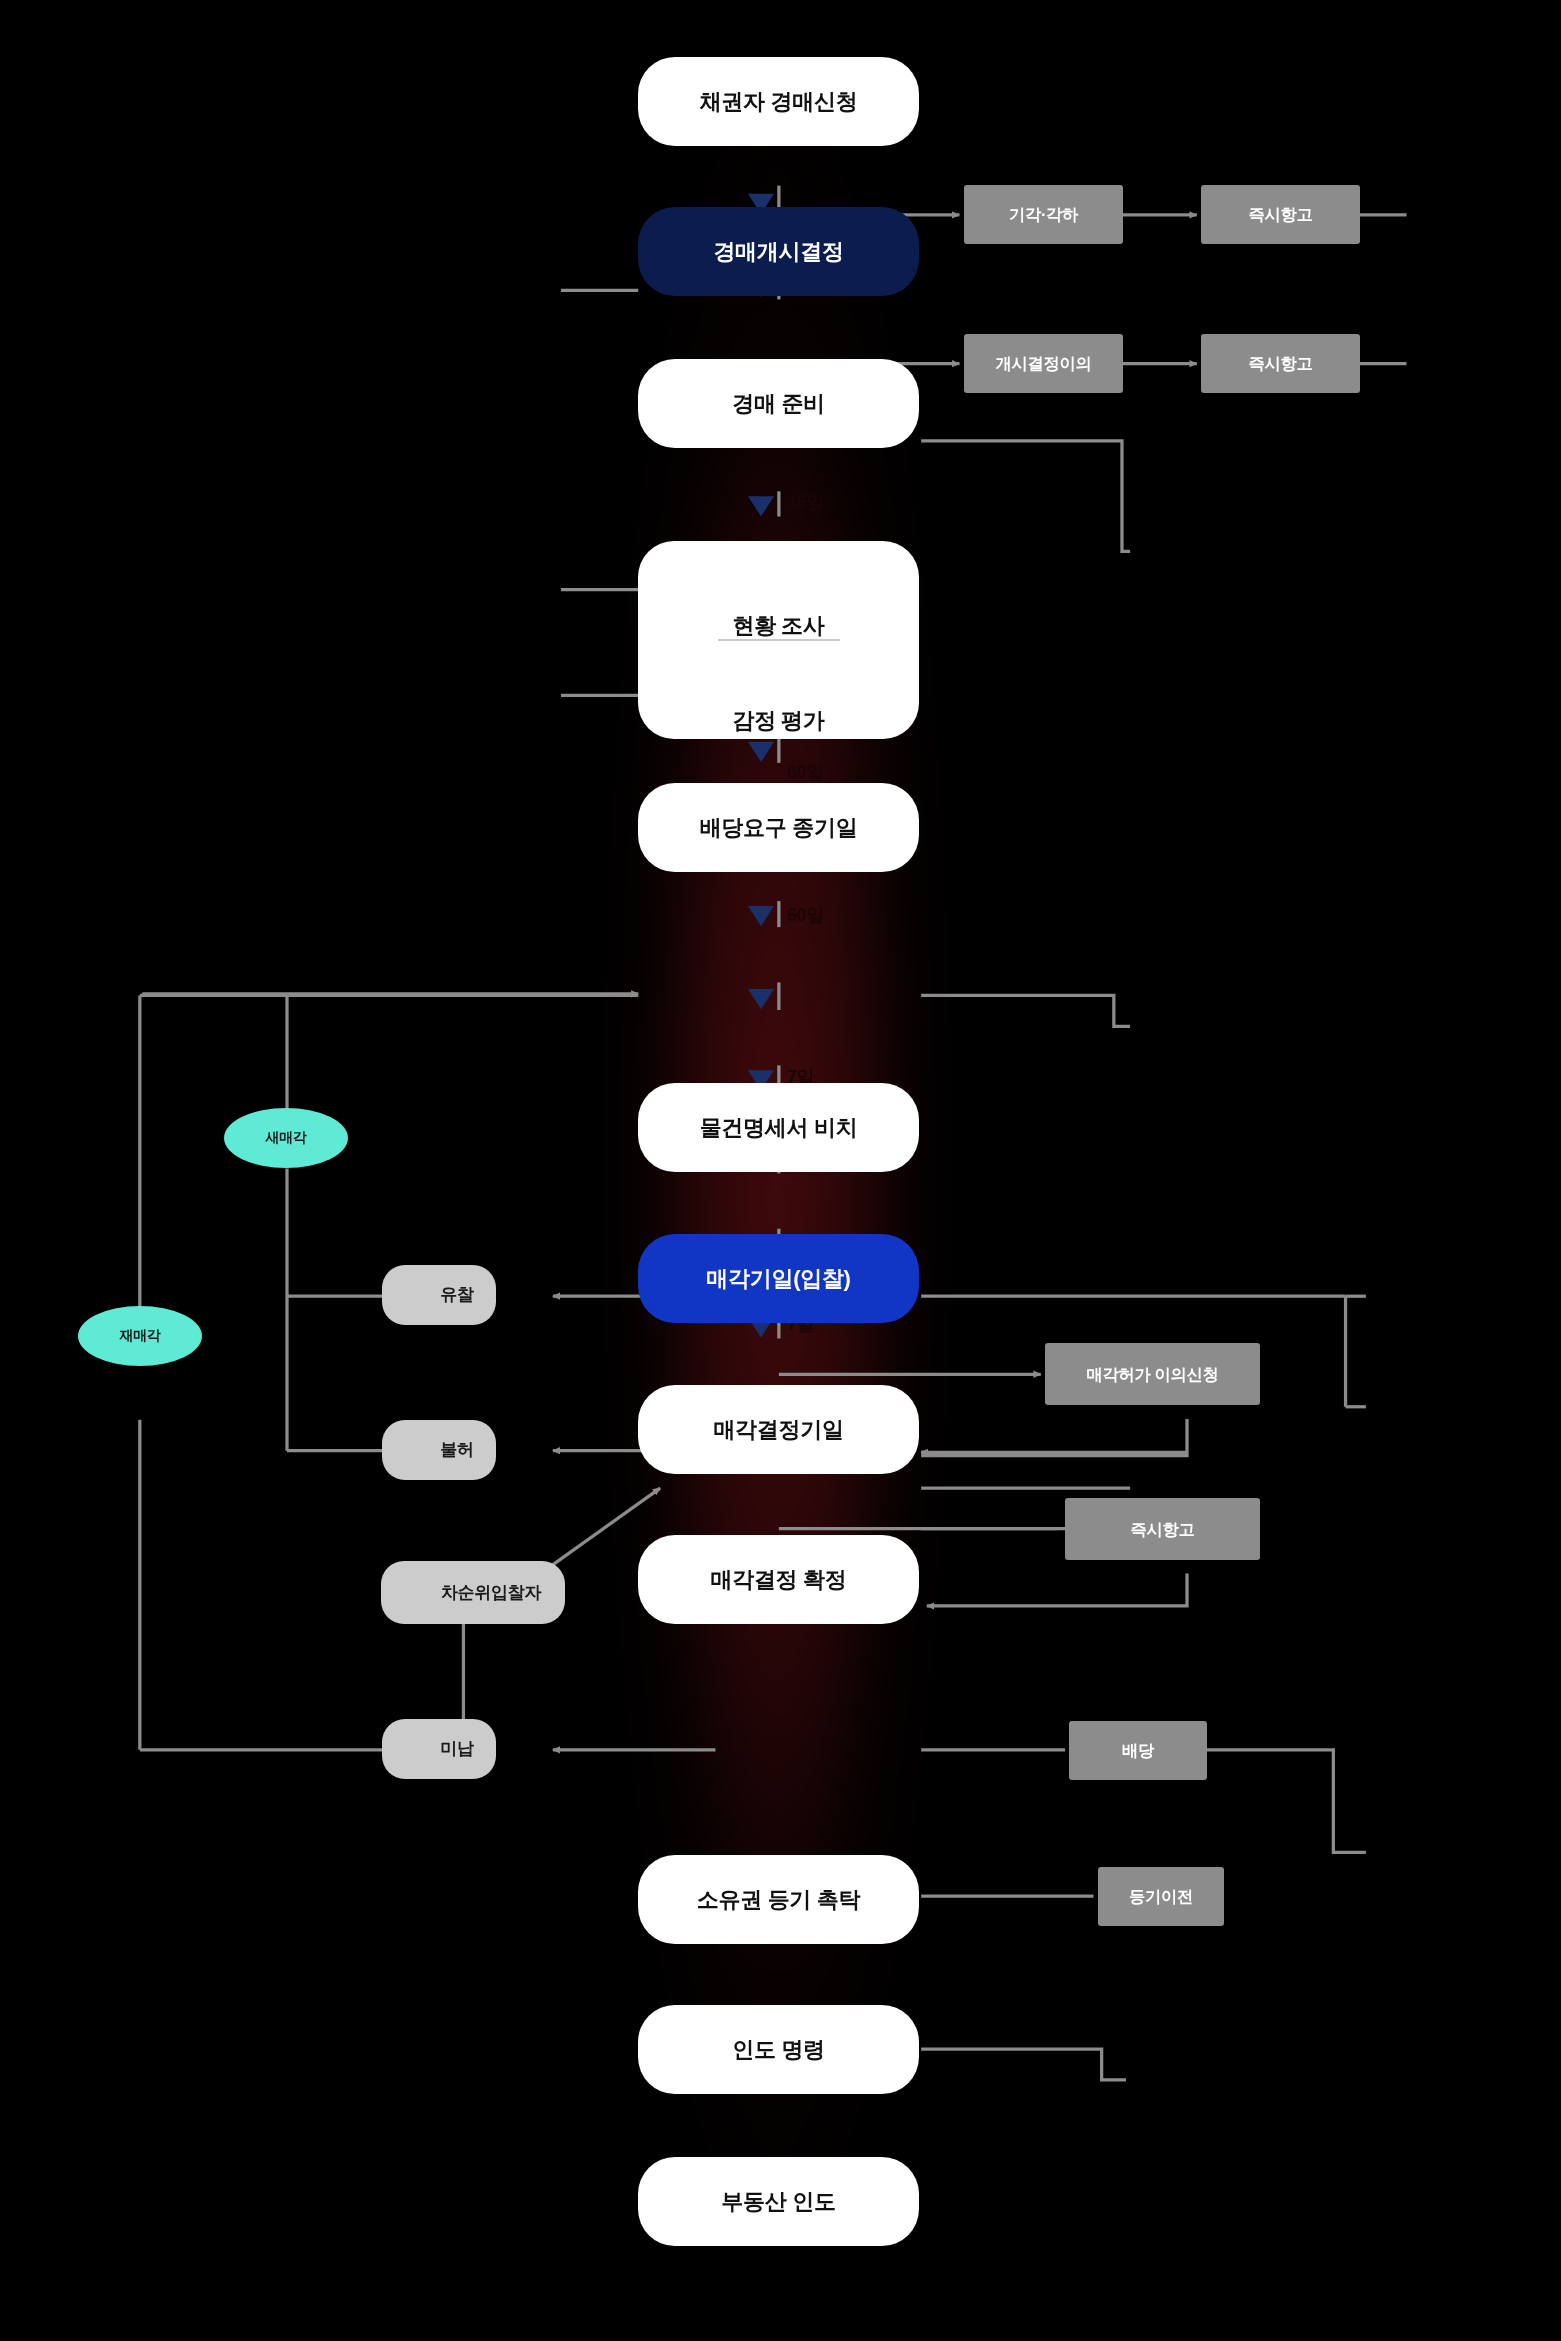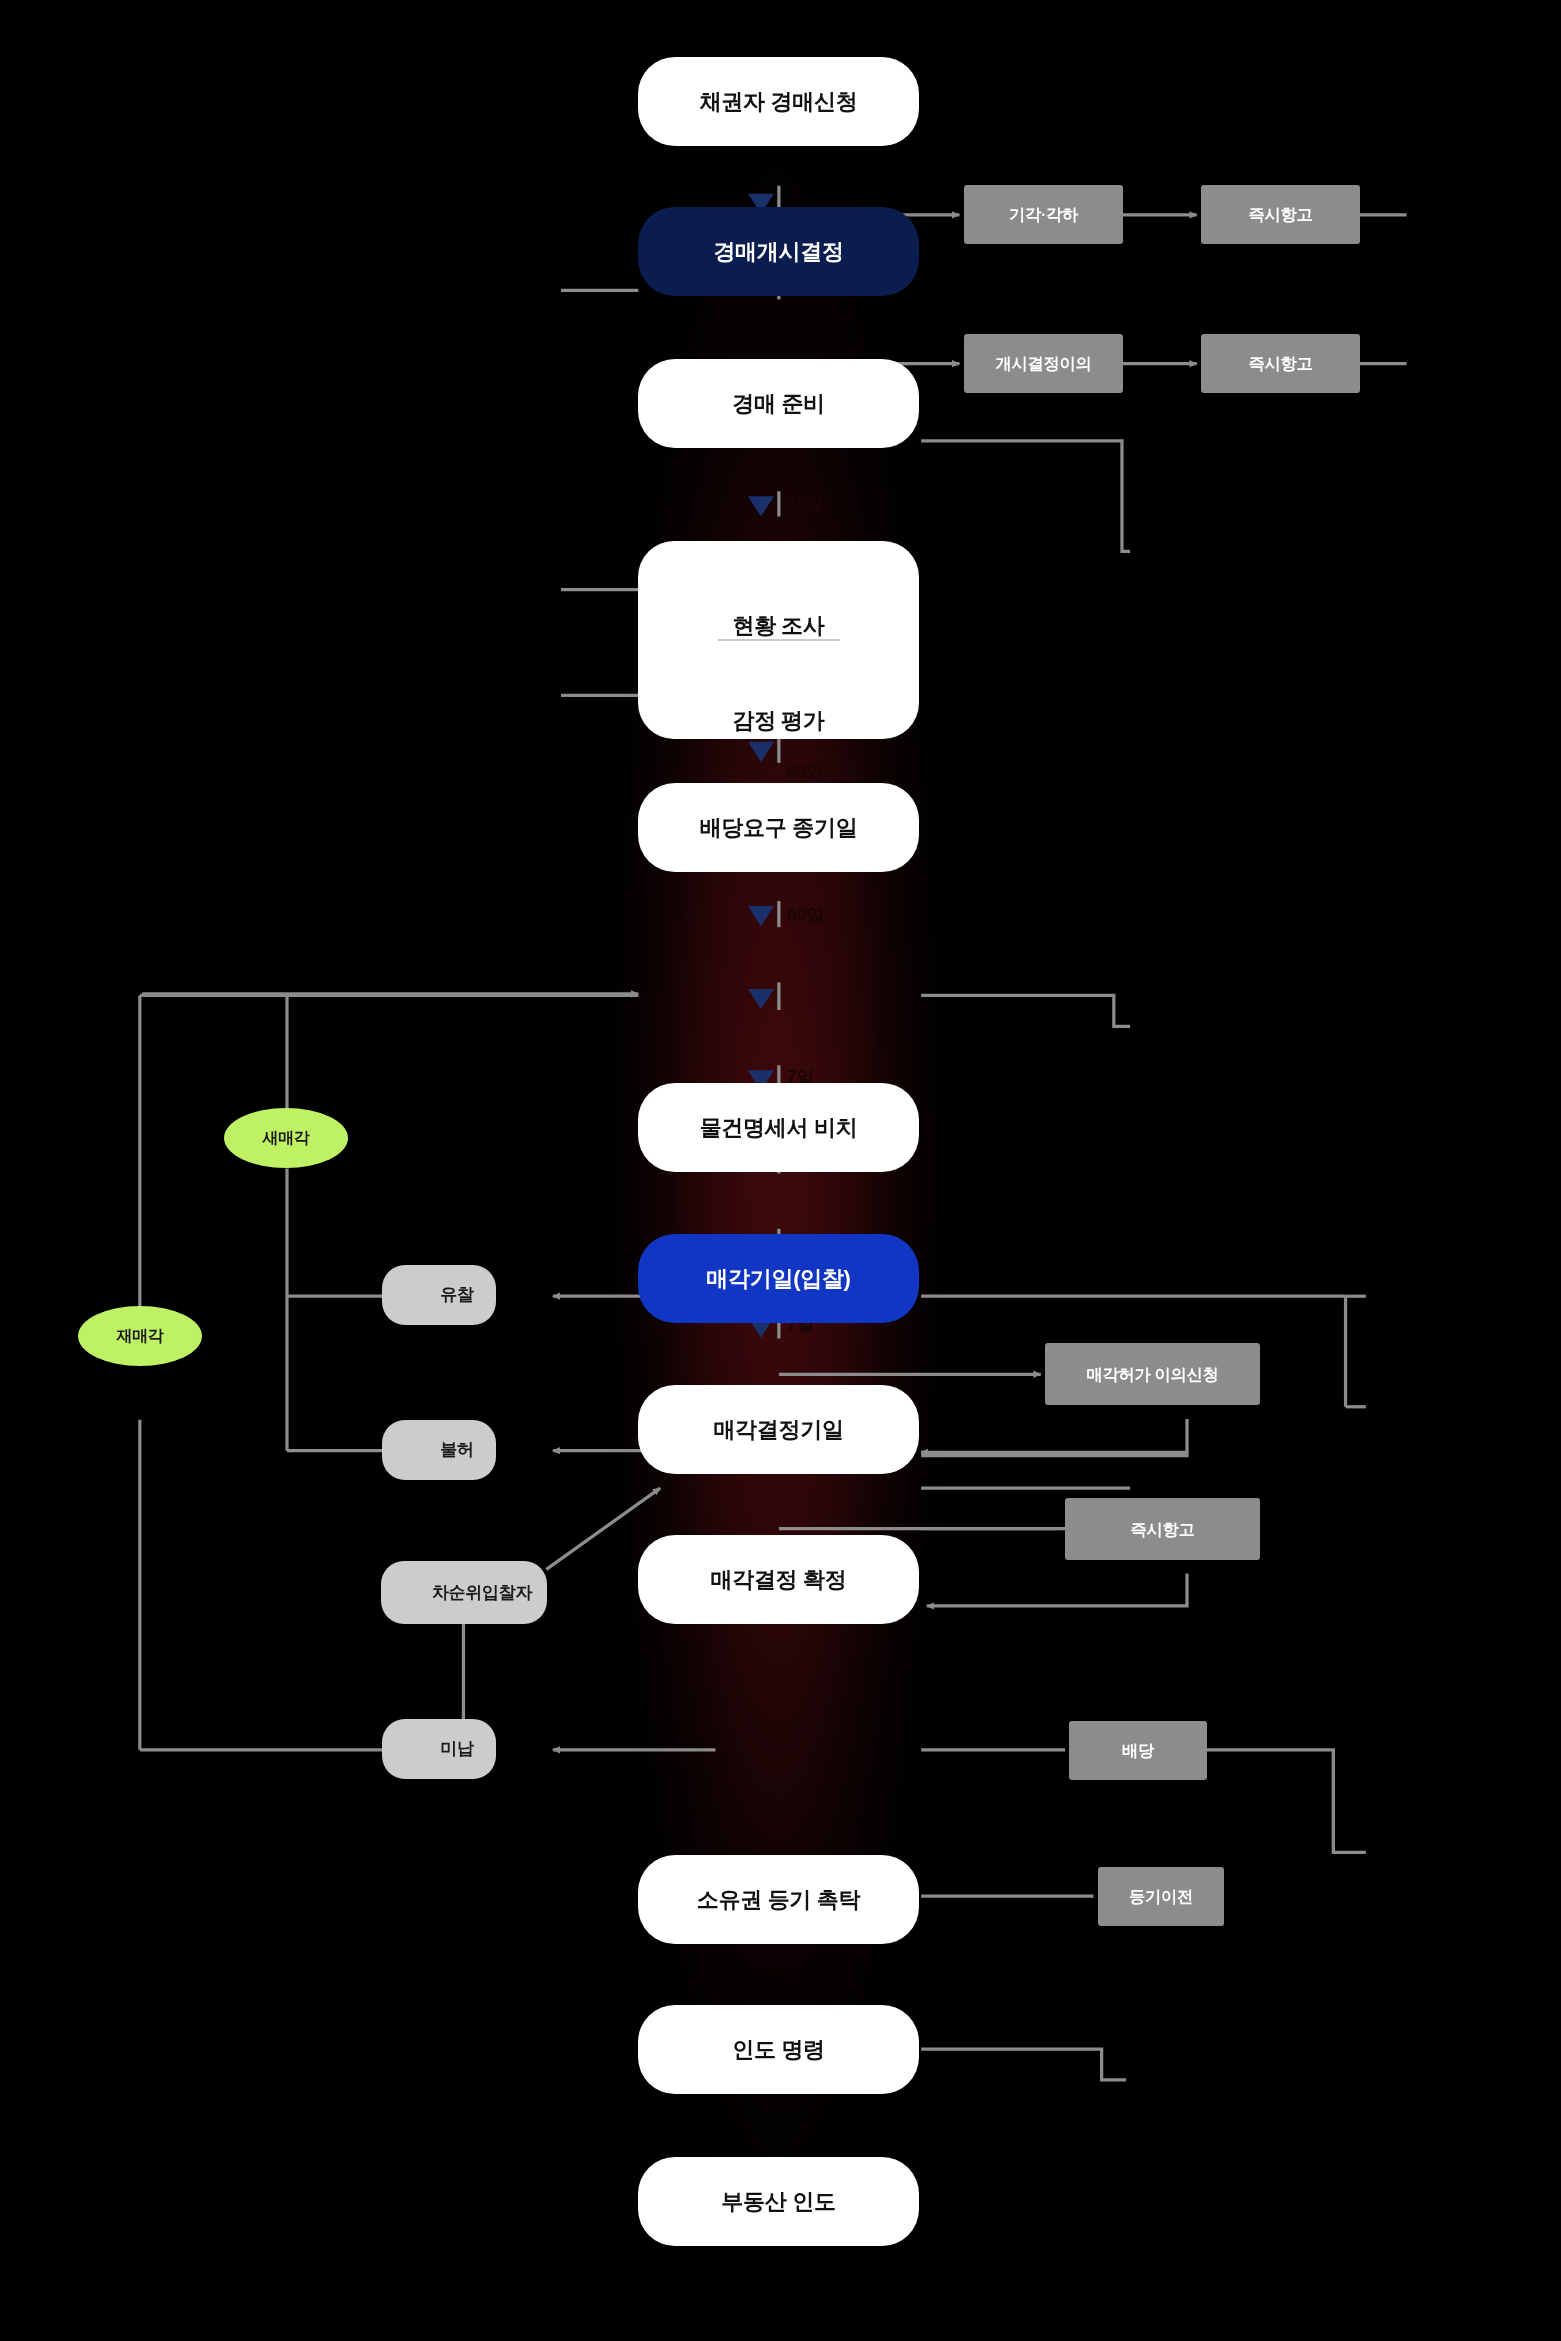--- a/index.html
+++ b/index.html
@@ -89,24 +89,24 @@
     background:#cccccc;
     color:#1a1a1a;
     border-radius:23px;
     font-size:17px;
     font-weight:700;
     letter-spacing:-0.3px;
     padding-left:36px;
   }
   
   .n-oval{
-    background:#bef264;
+    background:#5eead4;
     color:#1a1a1a;
     border-radius:50%/50%;
-    font-size:16px;
+    font-size:14px;
     font-weight:700;
     letter-spacing:-0.3px;
   }
 
   
   .n-split{
     flex-direction:column;
     justify-content:space-around;
     padding:4.9px 0;
     border-radius:36px;
@@ -362,21 +362,21 @@
   </div>
 
   <div class="node n-lgray" style="left:382px;top:1265px;width:114px;height:60px;">
     <span class="lbl">유찰</span>
   </div>
 
   <div class="node n-lgray" style="left:382px;top:1420px;width:114px;height:60px;">
     <span class="lbl">불허</span>
   </div>
 
-  <div class="node n-lgray" style="left:381px;top:1561px;width:166px;height:63px;">
+  <div class="node n-lgray" style="left:381px;top:1561px;width:184px;height:63px;">
     <span class="lbl">차순위입찰자</span>
   </div>
 
   <div class="node n-lgray" style="left:382px;top:1719px;width:114px;height:60px;">
     <span class="lbl">미납</span>
   </div>
 
 </div>
 
 

